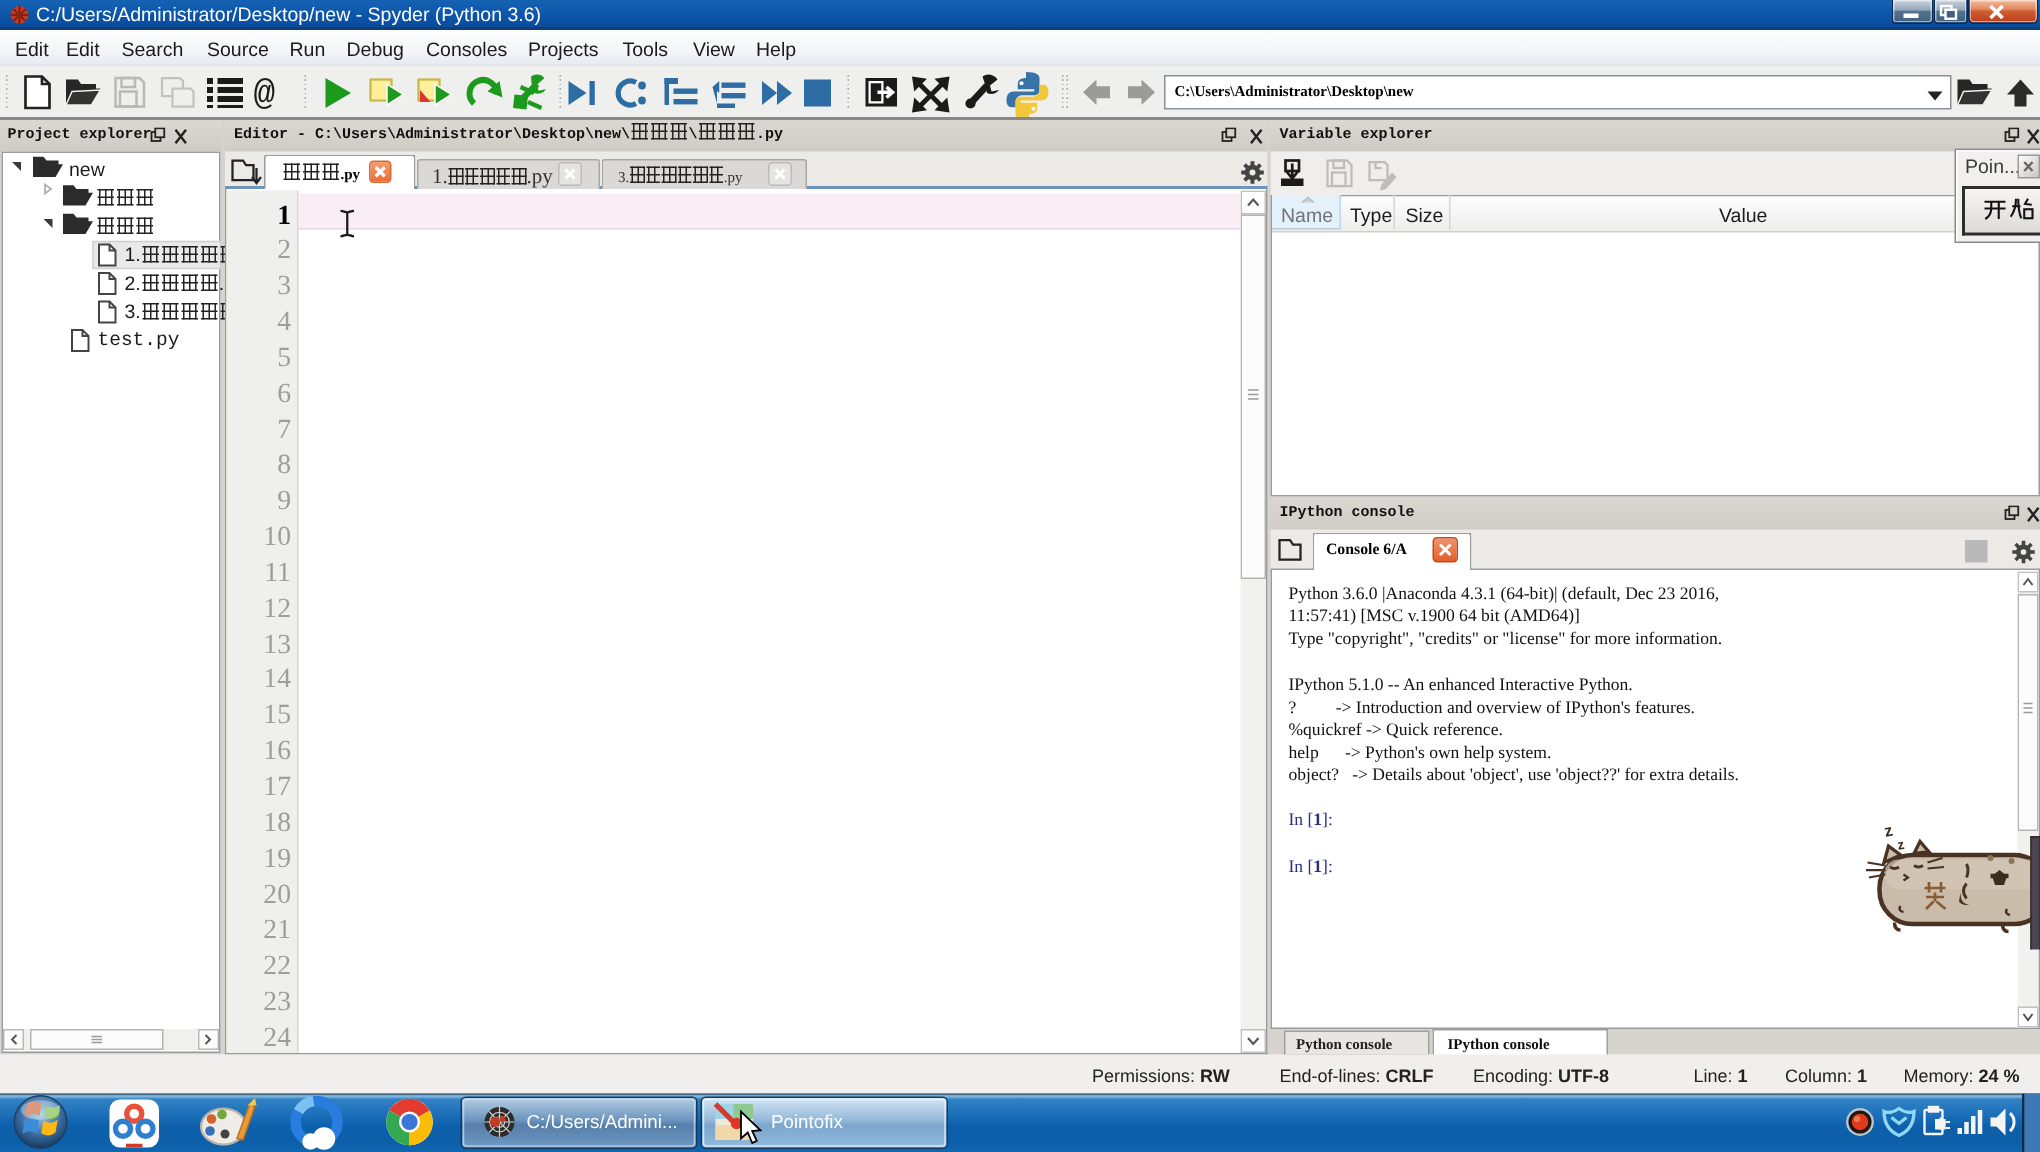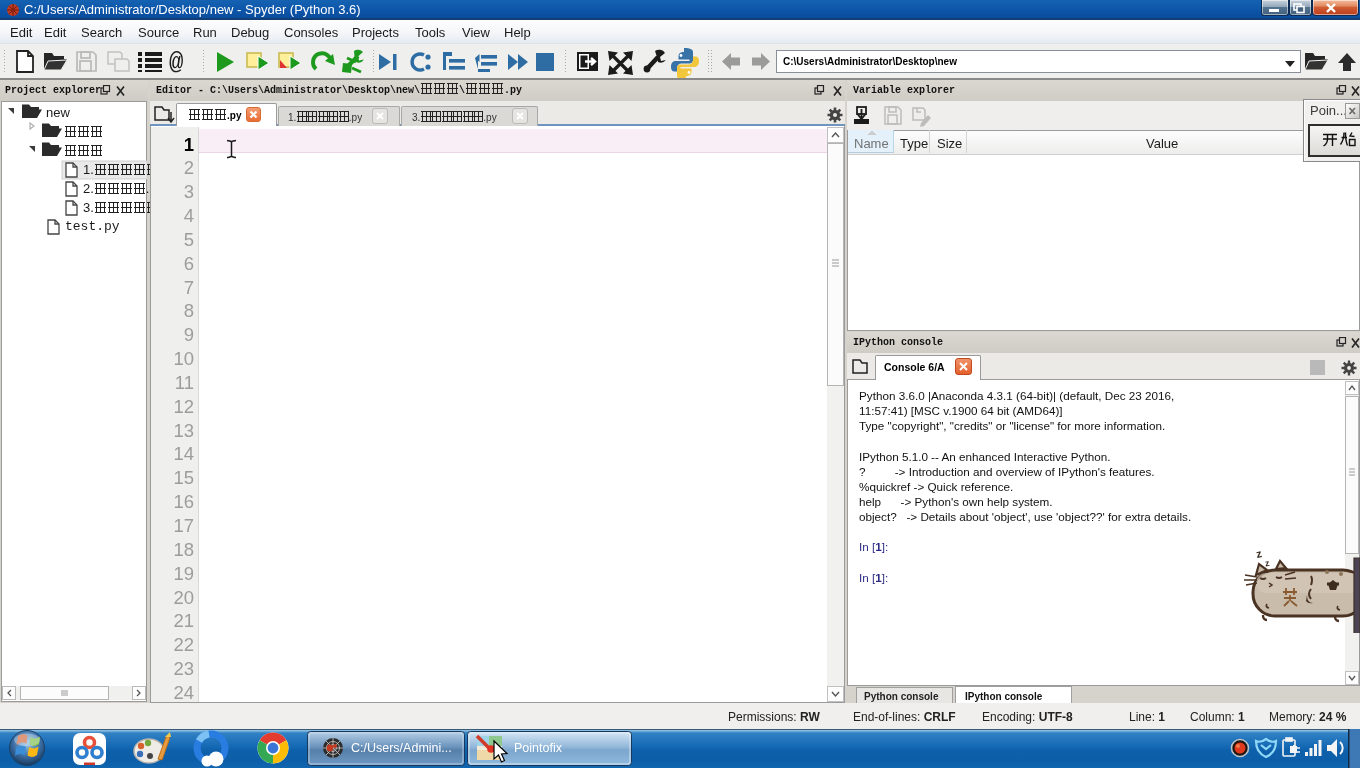--- a/index.html
+++ b/index.html
@@ -1,18 +1,18 @@
 <!DOCTYPE html>
 <html><head><meta charset="utf-8">
 <style>
   html,body{margin:0;padding:0;}
   body{width:1360px;height:768px;overflow:hidden;position:relative;
        font-family:"Liberation Sans",sans-serif;background:#ece9e5;}
   .abs{position:absolute;}
-  .mono{font-family:Liberation Sans, sans-serif;}
+  .mono{font-family:Liberation Serif, serif;}
   #titlebar{left:0;top:0;width:1360px;height:20px;
     background:linear-gradient(180deg,#1562b2 0%,#0c54a8 55%,#0a4d9e 85%,#0f4b94 100%);}
   #titleline{left:0;top:18px;width:1360px;height:2px;background:#113e74;}
   #titletext{left:24px;top:2px;color:#fff;font-size:13px;}
   .wbtn{top:0;height:15px;border:1px solid #0c2b52;border-top:none;
         box-shadow:inset 0 0 0 1px rgba(255,255,255,.5);}
   #btnmin{left:1261px;width:26px;border-radius:0 0 3px 3px;
      background:linear-gradient(180deg,#c9d2dc 0%,#93a7ba 45%,#54738f 50%,#40607f 100%);}
   #btnmax{left:1289px;width:21px;border-radius:0 0 3px 3px;
      background:linear-gradient(180deg,#c9d2dc 0%,#93a7ba 45%,#54738f 50%,#40607f 100%);}
@@ -264,21 +264,21 @@
 </svg>
 
 <div class="abs" style="left:176px;top:103px;width:101px;height:23px;background:#fff;border:1px solid #9b9b9b;border-bottom:none;border-radius:2px 2px 0 0;box-sizing:border-box;"></div>
 <div class="abs" style="left:278px;top:106px;width:122px;height:20px;background:#dbd9d6;border:1px solid #a8a8a8;border-bottom:none;border-radius:2px 2px 0 0;box-sizing:border-box;"></div>
 <div class="abs" style="left:401px;top:106px;width:137px;height:20px;background:#dbd9d6;border:1px solid #a8a8a8;border-bottom:none;border-radius:2px 2px 0 0;box-sizing:border-box;"></div>
 <div class="abs mono" style="left:188px;top:109px;font-size:10px;font-weight:bold;"><span class="cj"></span><span class="cj"></span><span class="cj"></span>.py</div>
 <div class="abs" style="left:246px;top:107px;width:15px;height:15px;background:linear-gradient(180deg,#f59d72,#e96e35);border:1px solid #d66a30;border-radius:3px;box-sizing:border-box;"></div>
 <svg class="abs" style="left:246px;top:107px" width="15" height="15" viewBox="0 0 15 15">
     <path d="M4.5 4.5 L10.5 10.5 M10.5 4.5 L4.5 10.5" stroke="#fff" stroke-width="2.2"></path>
   </svg>
-<div class="abs mono" style="left:288px;top:111px;font-size:10px;color:#333;">1.<span class="cj cjt"></span><span class="cj cjt"></span><span class="cj cjt"></span><span class="cj cjt"></span><span class="cj cjt"></span>.py</div>
+<div class="abs mono" style="left:288px;top:111px;font-size:14px;color:#333;">1.<span class="cj cjt"></span><span class="cj cjt"></span><span class="cj cjt"></span><span class="cj cjt"></span><span class="cj cjt"></span>.py</div>
 <div class="abs" style="left:372px;top:108px;width:16px;height:16px;background:#e6e4e1;border:1px solid #bbb;border-radius:3px;box-sizing:border-box;"></div>
 <svg class="abs" style="left:372px;top:108px" width="16" height="16" viewBox="0 0 16 16">
     <path d="M5 5 L11 11 M11 5 L5 11" stroke="#fff" stroke-width="2"></path>
   </svg>
 <div class="abs mono" style="left:412px;top:111px;font-size:10px;color:#333;">3.<span class="cj cjt"></span><span class="cj cjt"></span><span class="cj cjt"></span><span class="cj cjt"></span><span class="cj cjt"></span><span class="cj cjt"></span>.py</div>
 <div class="abs" style="left:512px;top:108px;width:16px;height:16px;background:#e6e4e1;border:1px solid #bbb;border-radius:3px;box-sizing:border-box;"></div>
 <svg class="abs" style="left:512px;top:108px" width="16" height="16" viewBox="0 0 16 16">
     <path d="M5 5 L11 11 M11 5 L5 11" stroke="#fff" stroke-width="2"></path>
   </svg>
 

